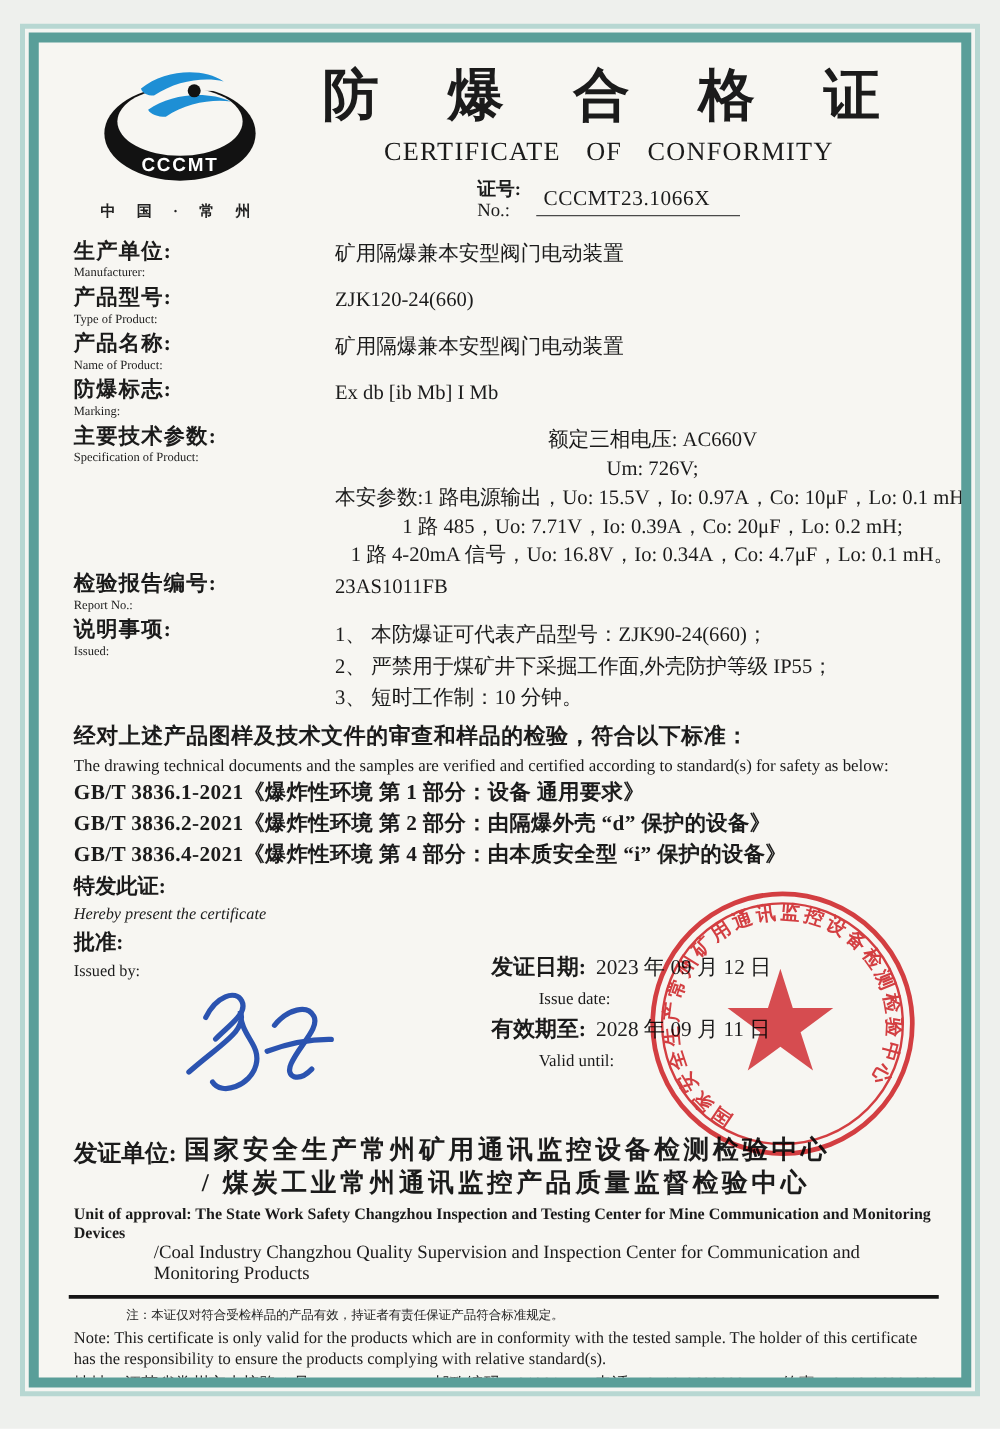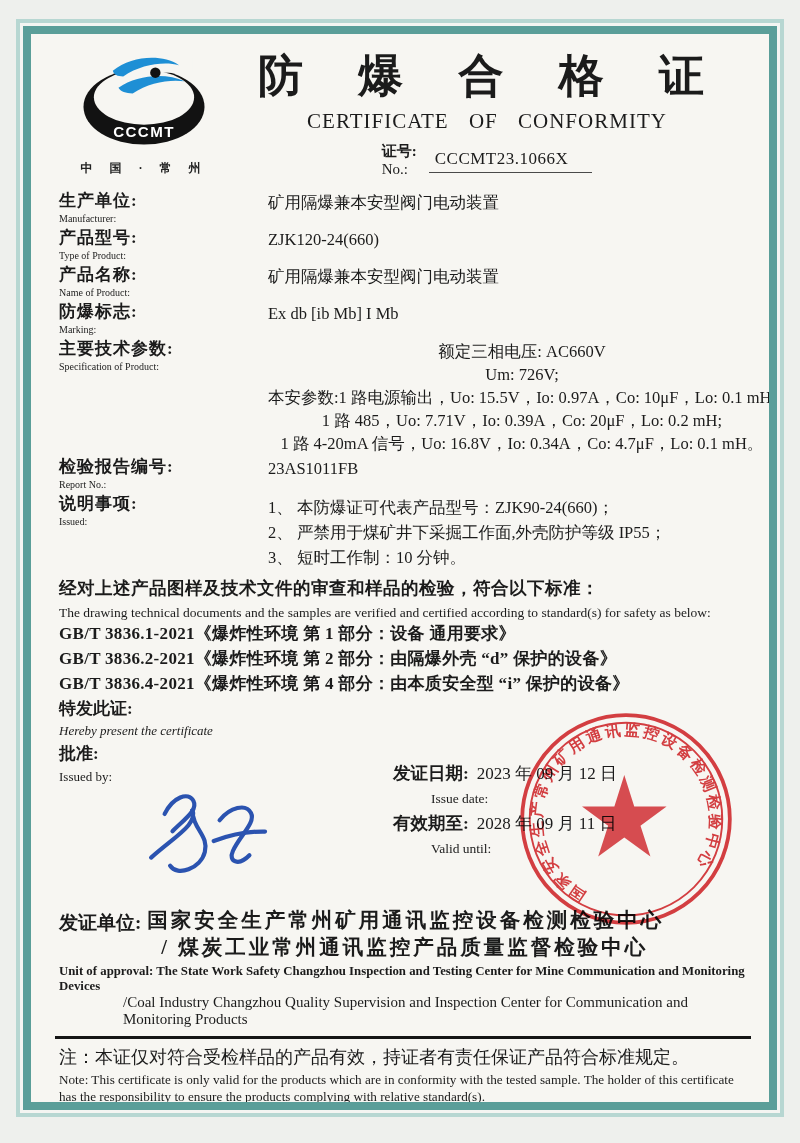--- a/index.html
+++ b/index.html
@@ -70,21 +70,21 @@
   .unit-zh-lines { margin-left:6px; }
   .unit-zh1 { font-size:20.5px; font-weight:bold; letter-spacing:3px; line-height:27px; }
   .unit-zh2 { font-size:20.5px; font-weight:bold; letter-spacing:3px; line-height:27px; margin-left:14px; }
   .unit-en1 { font-size:12.8px; font-weight:bold; margin-top:3px; }
   .unit-en2 { font-size:15px; font-weight:normal; margin-left:64px; }
 
   .divider { border:none; border-top:3px solid #151515; margin:8px 0 6px 0; }
 
   
   .footer { margin-left:4px; }
-  .note-zh { font-size:18px; font-weight:500; }
+  .note-zh { font-size:10px; font-weight:500;margin-left:42px; }
   .note-en { font-size:13.2px; line-height:17px; margin-top:2px; }
   .addr-grid { display:flex; margin-top:3px; }
   .addr-col { }
   .addr-col.c1 { width:305px; } .addr-col.c2 { width:138px; } .addr-col.c3 { width:158px; }
   .addr-zh { font-size:13.5px; font-weight:500; white-space:nowrap; }
 </style>
 </head>
 <body>
 
 <div class="frame-band">

